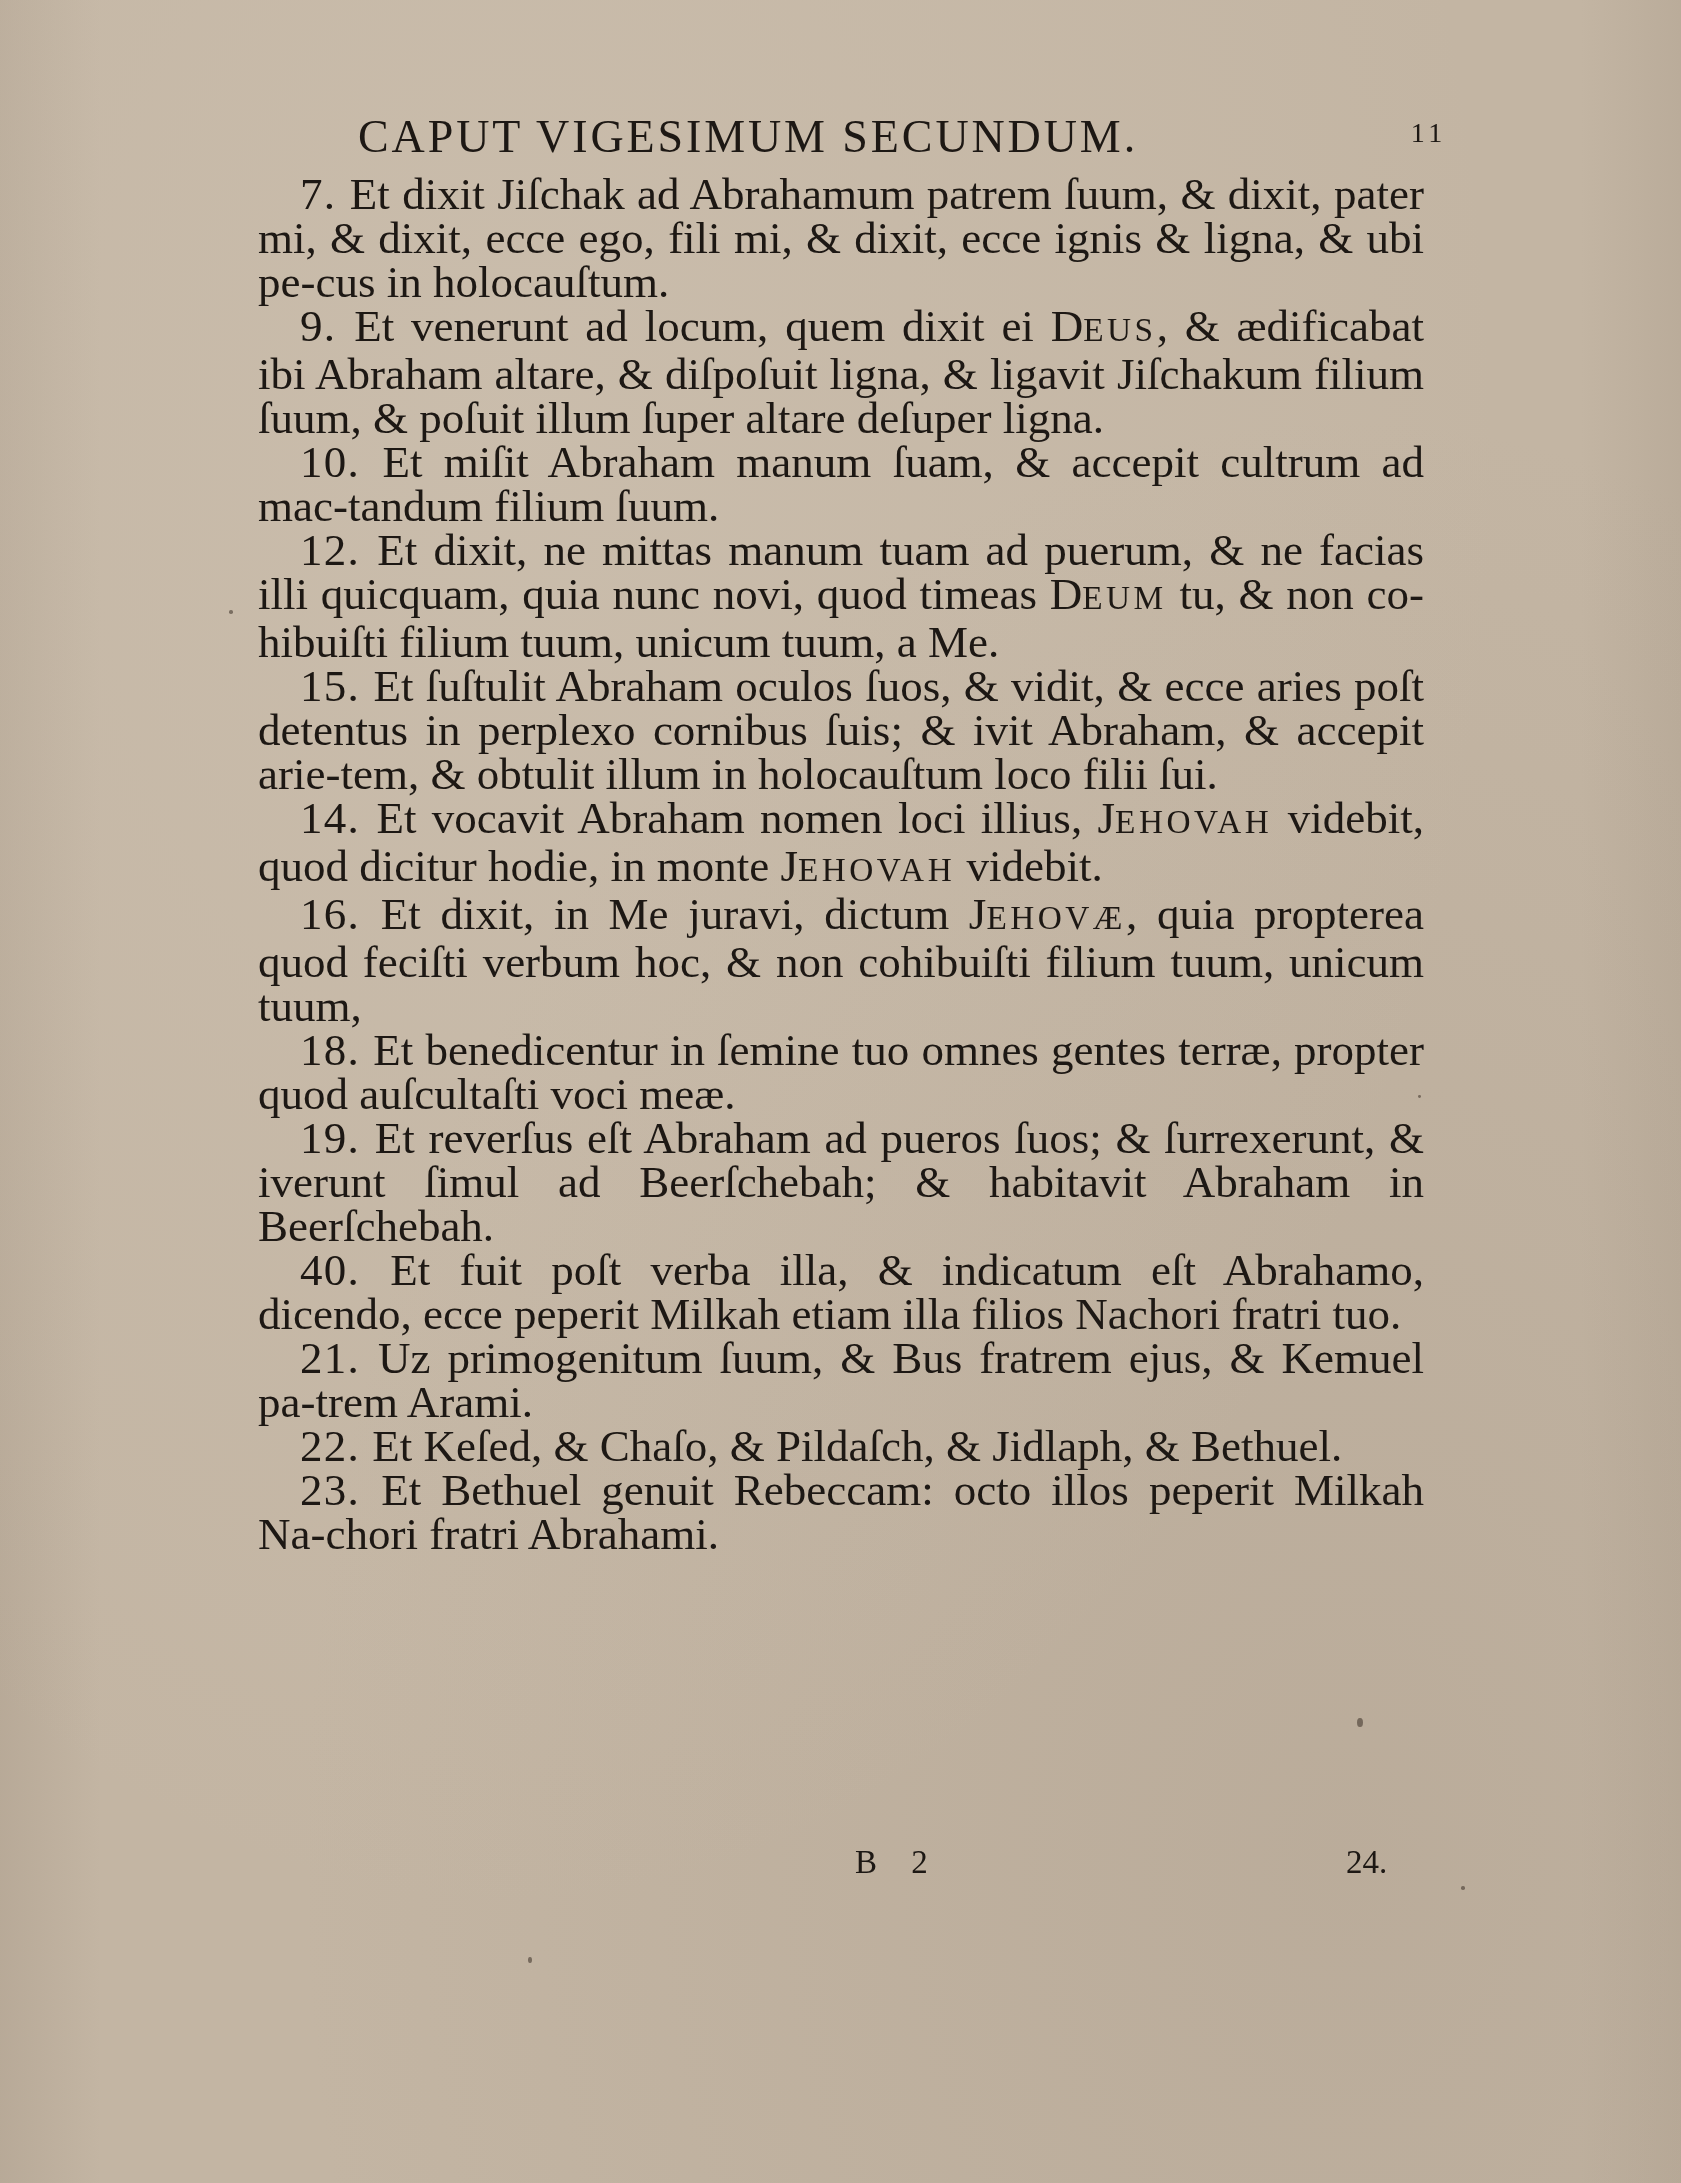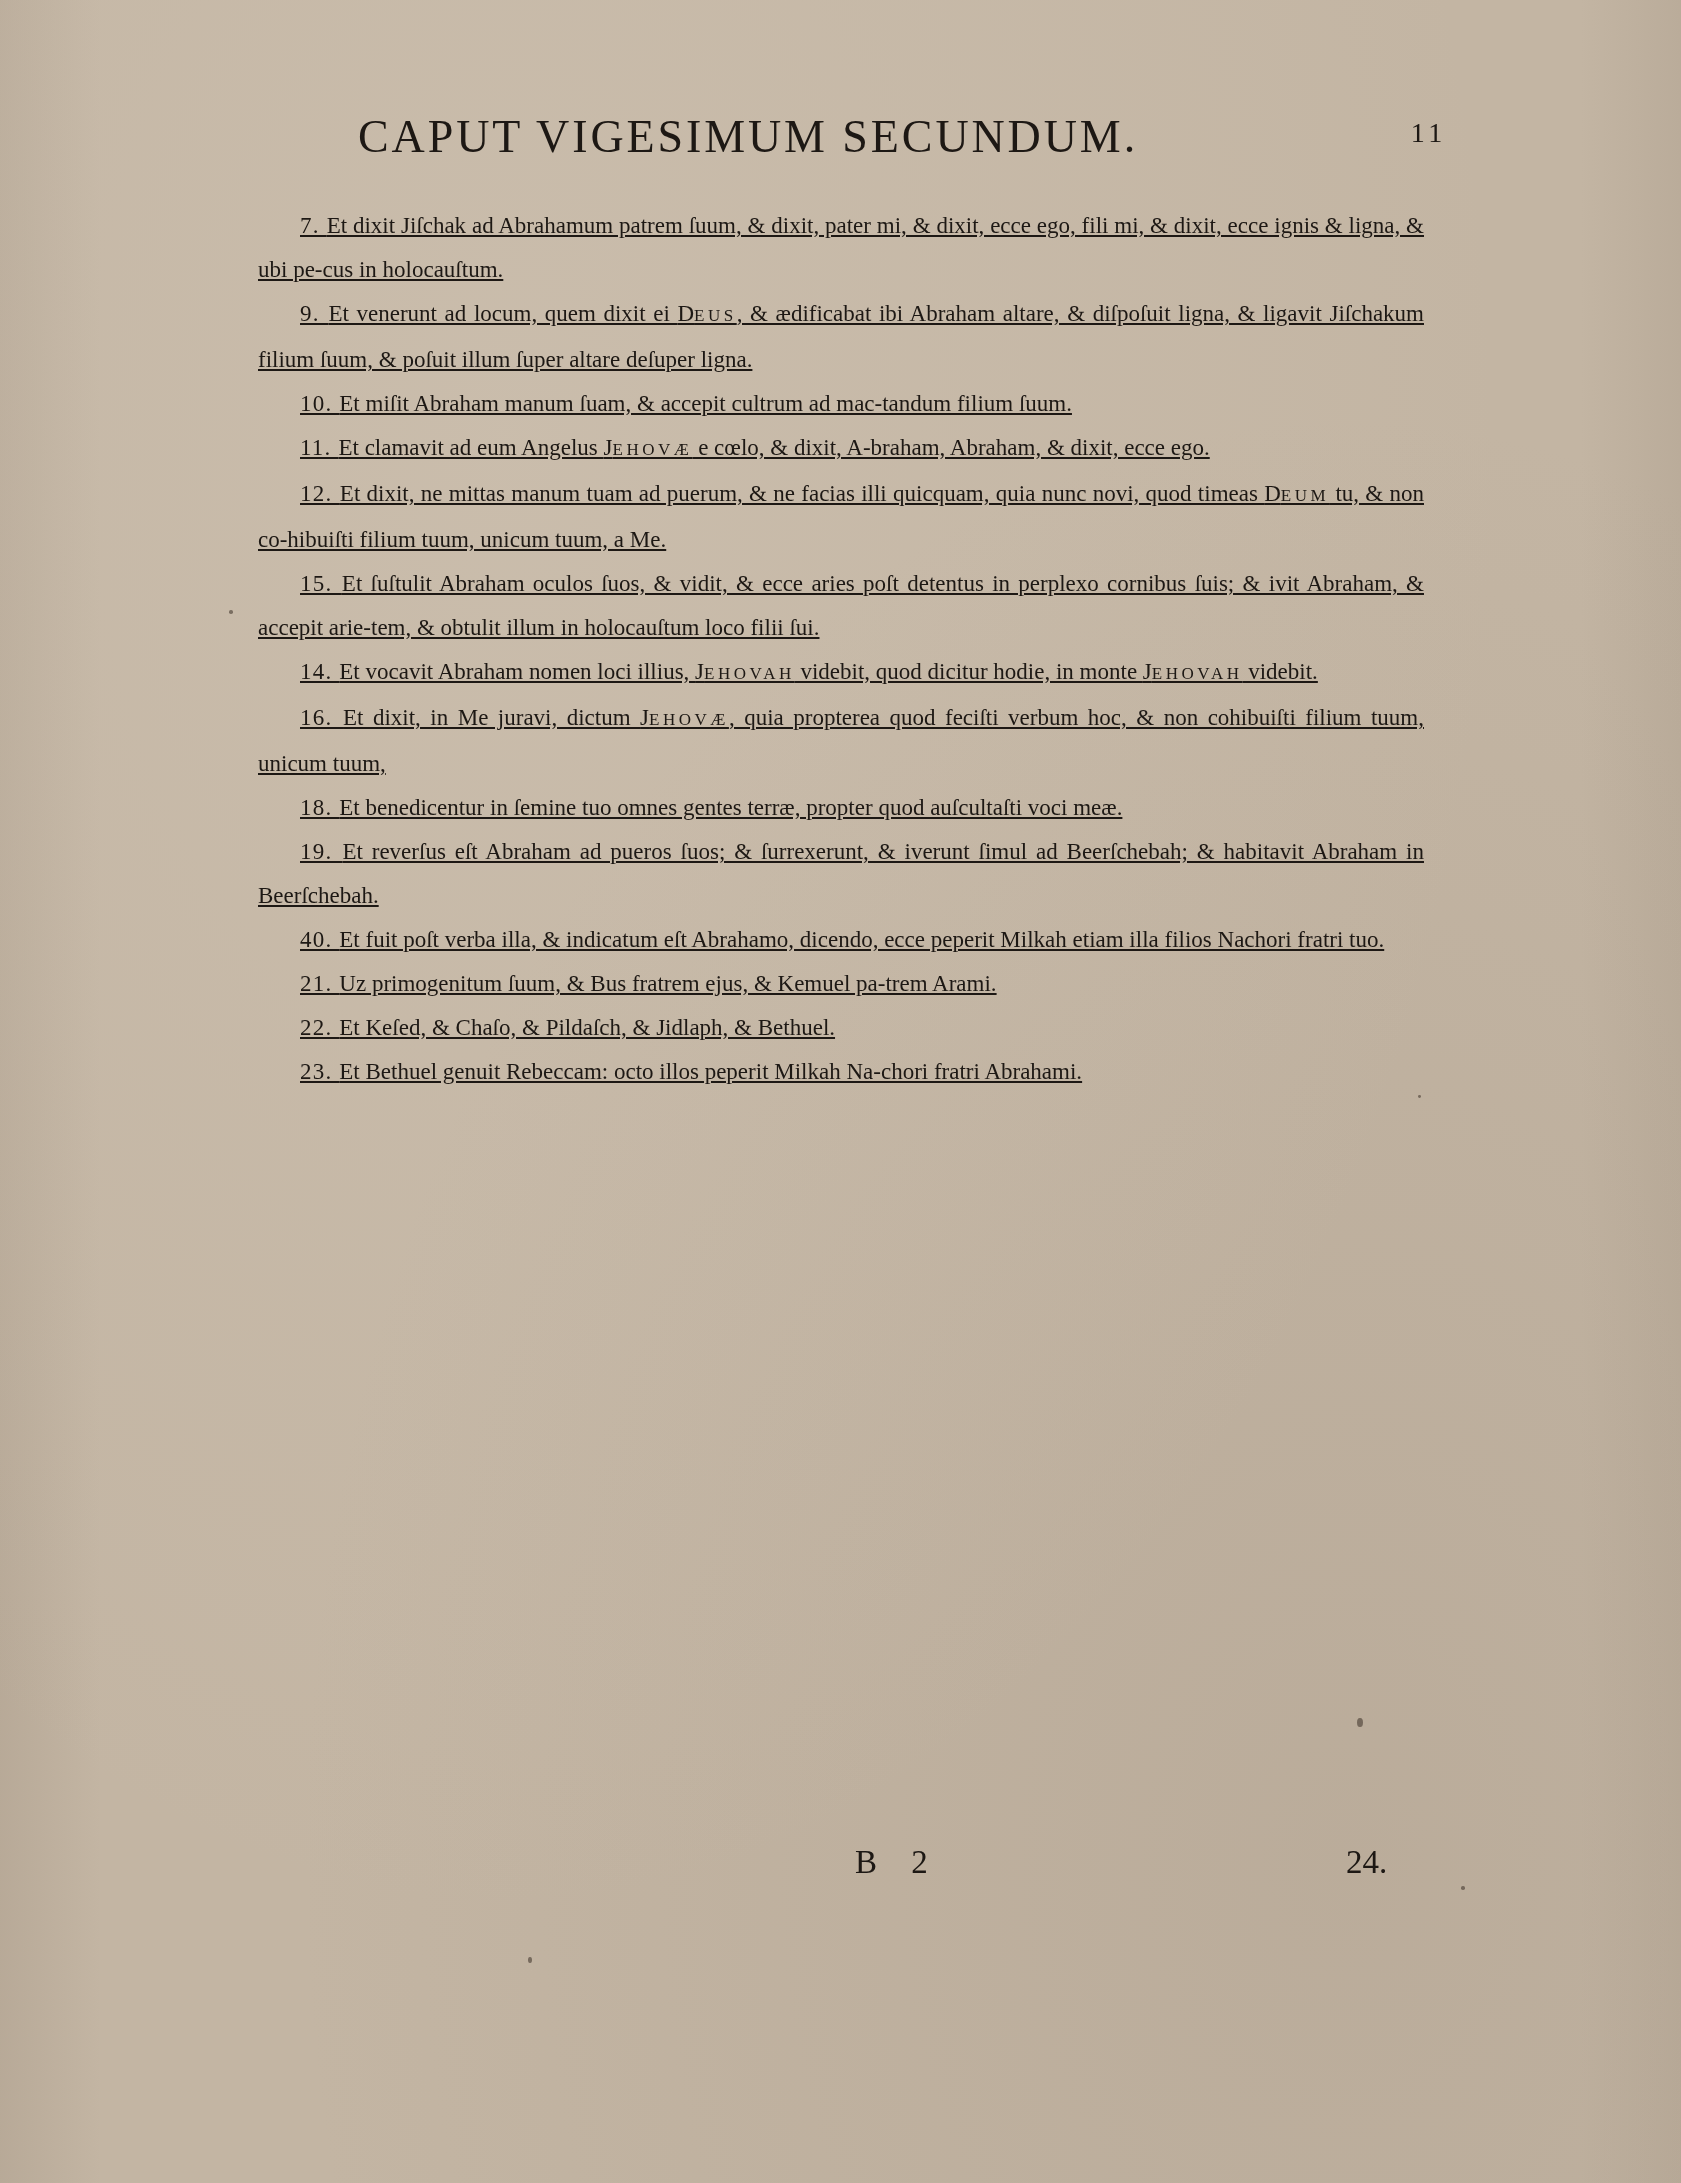--- a/index.html
+++ b/index.html
@@ -21,22 +21,22 @@
   .running-title {
     position: absolute; left: 0; top: 0;
     font-size: 46px; letter-spacing: 2.9px; font-weight: normal;
     white-space: nowrap;
   }
   .page-number {
     position: absolute; right: 0; top: 7px;
     font-size: 28px; letter-spacing: 4.7px;
   }
   .body-text {
-    position: absolute; left: 258px; top: 204px; width: 1166px;
-    font-size: 23px; line-height: 44px; text-decoration: underline;
+    position: absolute; left: 258px; top: 172px; width: 1166px;
+    font-size: 45px; line-height: 44px;
   }
   .verse { margin: 0; text-align: justify; text-align-last: left; text-indent: 42px; hyphens: none; }
   .verse-num { letter-spacing: 1.2px; }
   .sc { font-size: 0.74em; letter-spacing: 3.5px; }
   .footer {
     position: absolute; top: 1844px; left: 0; width: 1681px; height: 53px;
     font-size: 33px;
   }
   .signature { position: absolute; left: 855px; top: 0; letter-spacing: 13px; }
   .catchword { position: absolute; left: 1346px; top: 0; }
@@ -49,21 +49,20 @@
 
   <div class="running-head">
     <div class="running-title">CAPUT VIGESIMUM SECUNDUM.</div>
     <div class="page-number">11</div>
   </div>
 
   <div class="body-text" id="body-text">
       <p class="verse"><span class="verse-num">7. </span><span>Et dixit Jiſchak ad Abrahamum patrem ſuum, &amp; dixit, pater mi, &amp; dixit, ecce ego, fili mi, &amp; dixit, ecce ignis &amp; ligna, &amp; ubi pe-cus in holocauſtum.</span></p>
       <p class="verse"><span class="verse-num">9. </span><span>Et venerunt ad locum, quem dixit ei </span><span>D</span><span class="sc">EUS</span><span>, &amp; ædificabat ibi Abraham altare, &amp; diſpoſuit ligna, &amp; ligavit Jiſchakum filium ſuum, &amp; poſuit illum ſuper altare deſuper ligna.</span></p>
       <p class="verse"><span class="verse-num">10. </span><span>Et miſit Abraham manum ſuam, &amp; accepit cultrum ad mac-tandum filium ſuum.</span></p>
-      <p class="verse"><span class="verse-num">11. </span><span>Et clamavit ad eum Angelus </span><span>J</span><span class="sc">EHOVÆ</span><span> e cœlo, &amp; dixit, A-braham, Abraham, &amp; dixit, ecce ego.</span></p>
       <p class="verse"><span class="verse-num">12. </span><span>Et dixit, ne mittas manum tuam ad puerum, &amp; ne facias illi quicquam, quia nunc novi, quod timeas </span><span>D</span><span class="sc">EUM</span><span> tu, &amp; non co-hibuiſti filium tuum, unicum tuum, a Me.</span></p>
       <p class="verse"><span class="verse-num">15. </span><span>Et ſuſtulit Abraham oculos ſuos, &amp; vidit, &amp; ecce aries poſt detentus in perplexo cornibus ſuis; &amp; ivit Abraham, &amp; accepit arie-tem, &amp; obtulit illum in holocauſtum loco filii ſui.</span></p>
       <p class="verse"><span class="verse-num">14. </span><span>Et vocavit Abraham nomen loci illius, </span><span>J</span><span class="sc">EHOVAH</span><span> videbit, quod dicitur hodie, in monte </span><span>J</span><span class="sc">EHOVAH</span><span> videbit.</span></p>
       <p class="verse"><span class="verse-num">16. </span><span>Et dixit, in Me juravi, dictum </span><span>J</span><span class="sc">EHOVÆ</span><span>, quia propterea quod feciſti verbum hoc, &amp; non cohibuiſti filium tuum, unicum tuum,</span></p>
       <p class="verse"><span class="verse-num">18. </span><span>Et benedicentur in ſemine tuo omnes gentes terræ, propter quod auſcultaſti voci meæ.</span></p>
       <p class="verse"><span class="verse-num">19. </span><span>Et reverſus eſt Abraham ad pueros ſuos; &amp; ſurrexerunt, &amp; iverunt ſimul ad Beerſchebah; &amp; habitavit Abraham in Beerſchebah.</span></p>
       <p class="verse"><span class="verse-num">40. </span><span>Et fuit poſt verba illa, &amp; indicatum eſt Abrahamo, dicendo, ecce peperit Milkah etiam illa filios Nachori fratri tuo.</span></p>
       <p class="verse"><span class="verse-num">21. </span><span>Uz primogenitum ſuum, &amp; Bus fratrem ejus, &amp; Kemuel pa-trem Arami.</span></p>
       <p class="verse"><span class="verse-num">22. </span><span>Et Keſed, &amp; Chaſo, &amp; Pildaſch, &amp; Jidlaph, &amp; Bethuel.</span></p>
       <p class="verse"><span class="verse-num">23. </span><span>Et Bethuel genuit Rebeccam: octo illos peperit Milkah Na-chori fratri Abrahami.</span></p>

